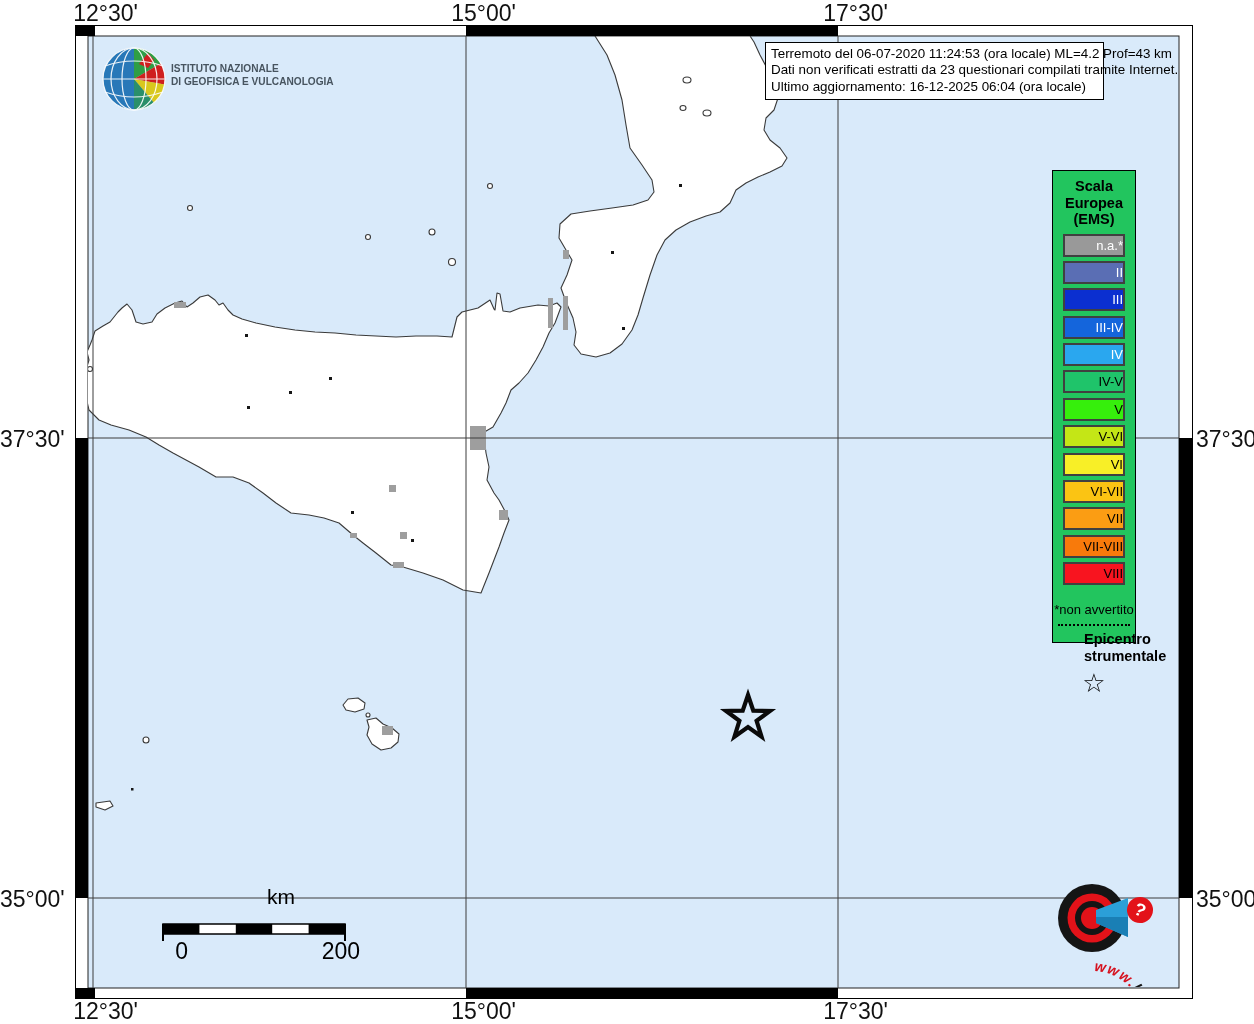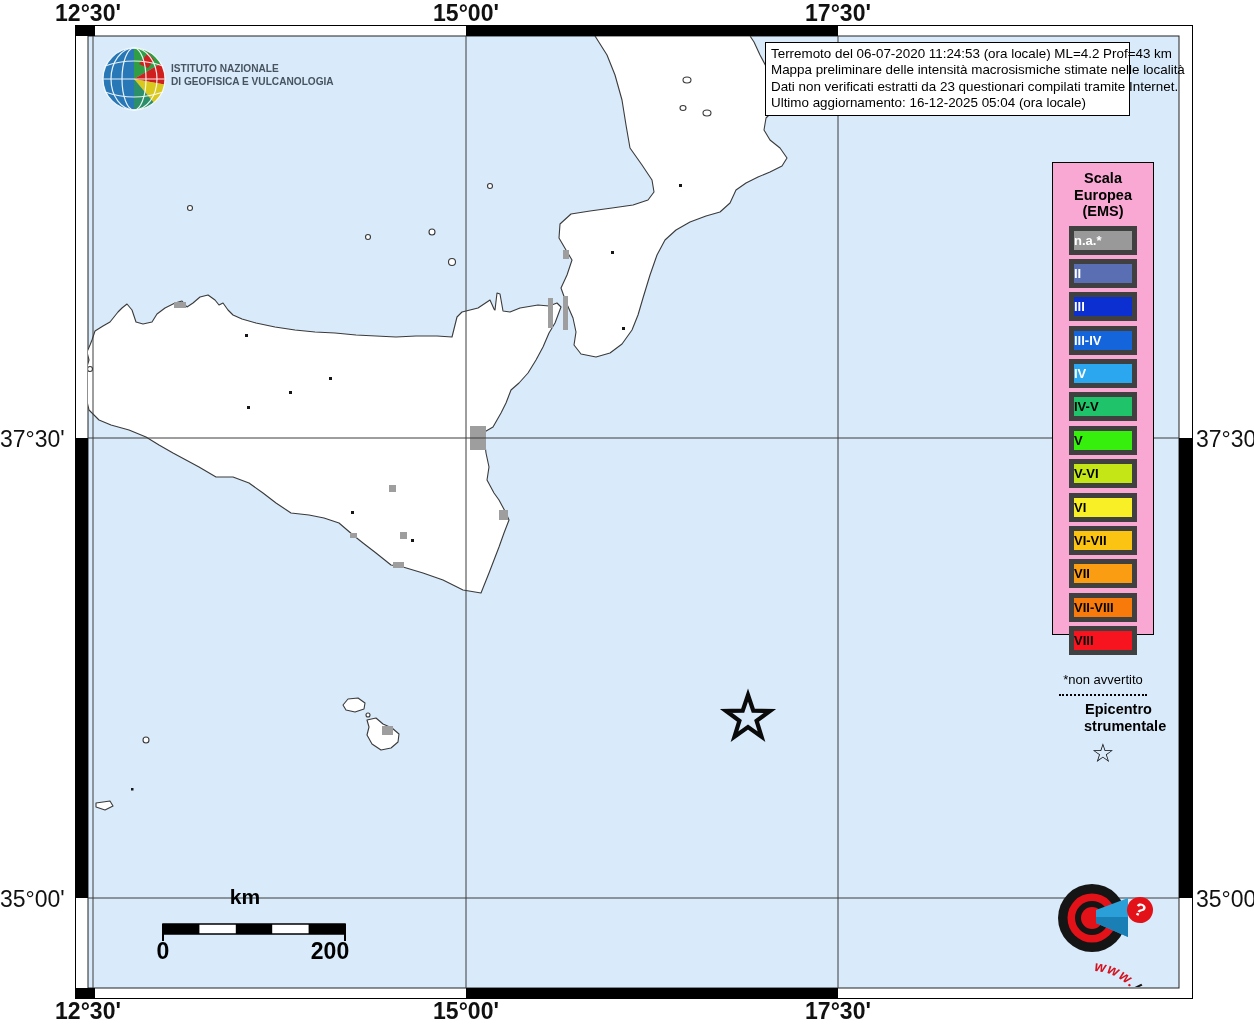--- a/index.html
+++ b/index.html
@@ -1,31 +1,31 @@
 <!DOCTYPE html>
 <html><head>
 <meta charset="utf-8">
 <style>
   html,body{margin:0;padding:0;background:#fff;}
   #page{position:relative;width:1254px;height:1024px;background:#ffffff;overflow:hidden;
         font-family:"Liberation Sans","DejaVu Sans",sans-serif;color:#000;}
   .abs{position:absolute;}
   .coordlabel{font-size:23px;color:#111;height:24px;line-height:24px;white-space:nowrap;}
-  .ctr{text-align:center;font-weight:bold;}
+  .ctr{text-align:right;}
   .rgt{text-align:right;}
   
-  #infobox{left:765px;top:42px;width:365px;background:#ffffff;border:1px solid #000;
+  #infobox{left:765px;top:42px;width:339px;background:#ffffff;border:1px solid #000;
            padding:3px 23px 4px 5px;font-size:13.4px;line-height:16.3px;white-space:nowrap;box-sizing:border-box;}
   
-  #legend{left:1052px;top:162px;width:102px;height:473px;background:#f9a8d4;border:1px solid #000;
+  #legend{left:1052px;top:170px;width:84px;height:473px;background:#22c55e;border:1px solid #000;
           box-sizing:border-box;text-align:center;}
   .legend-title{font-weight:bold;font-size:14.5px;line-height:16.5px;margin-top:7px;}
   .chips{margin-top:6px;}
   .chip{display:block;width:58px;height:19px;line-height:19px;margin:0 auto 4.4px auto;
-        border:5px solid #404040;font-weight:bold;font-size:13px;text-align:left;}
+        border:2px solid #404040;font-weight:normal;font-size:13px;text-align:right;}
   .legend-note{font-size:13px;margin-top:17px;}
   .legend-divider{border:none;border-top:2px dotted #000;width:88%;margin:7px auto 5px auto;}
   .legend-epi{font-weight:bold;font-size:14.5px;line-height:17px;margin-left:31px;}
   .legend-star{font-size:26px;line-height:26px;margin-top:5px;}
   
   #ingv-text{left:171px;top:62px;font-size:11.5px;line-height:12.5px;font-weight:bold;color:#47545f;
              transform:scaleX(0.88);transform-origin:left top;letter-spacing:0px;white-space:nowrap;}
   
   .scalelabel{font-size:23px;}
   #km-label{left:195px;top:885px;width:100px;font-size:21px;}
@@ -154,23 +154,22 @@
       <path d="M7,22 Q36,12 65,22 M5,35 L67,35 M7,48 Q36,58 65,48"></path>
     </g>
   </svg>
   <div class="abs" id="ingv-text">
     <div>ISTITUTO NAZIONALE</div>
     <div>DI GEOFISICA E VULCANOLOGIA</div>
   </div>
 
   <div class="abs" id="infobox">
     <div>Terremoto del 06-07-2020 11:24:53 (ora locale) ML=4.2 Prof=43 km</div>
-    <div>Mappa preliminare delle intensità macrosismiche stimate nelle località</div>
     <div>Dati non verificati estratti da 23 questionari compilati tramite Internet.</div>
-    <div>Ultimo aggiornamento: 16-12-2025 05:04 (ora locale)</div>
+    <div>Ultimo aggiornamento: 16-12-2025 06:04 (ora locale)</div>
   </div>
 
   <div class="abs" id="legend">
     <div class="legend-title">
       <div>Scala</div>
       <div>Europea</div>
       <div>(EMS)</div>
     </div>
     <div class="chips">
       <span class="chip" style="display: block; background: rgb(153, 153, 153); color: rgb(255, 255, 255);">n.a.*</span>

